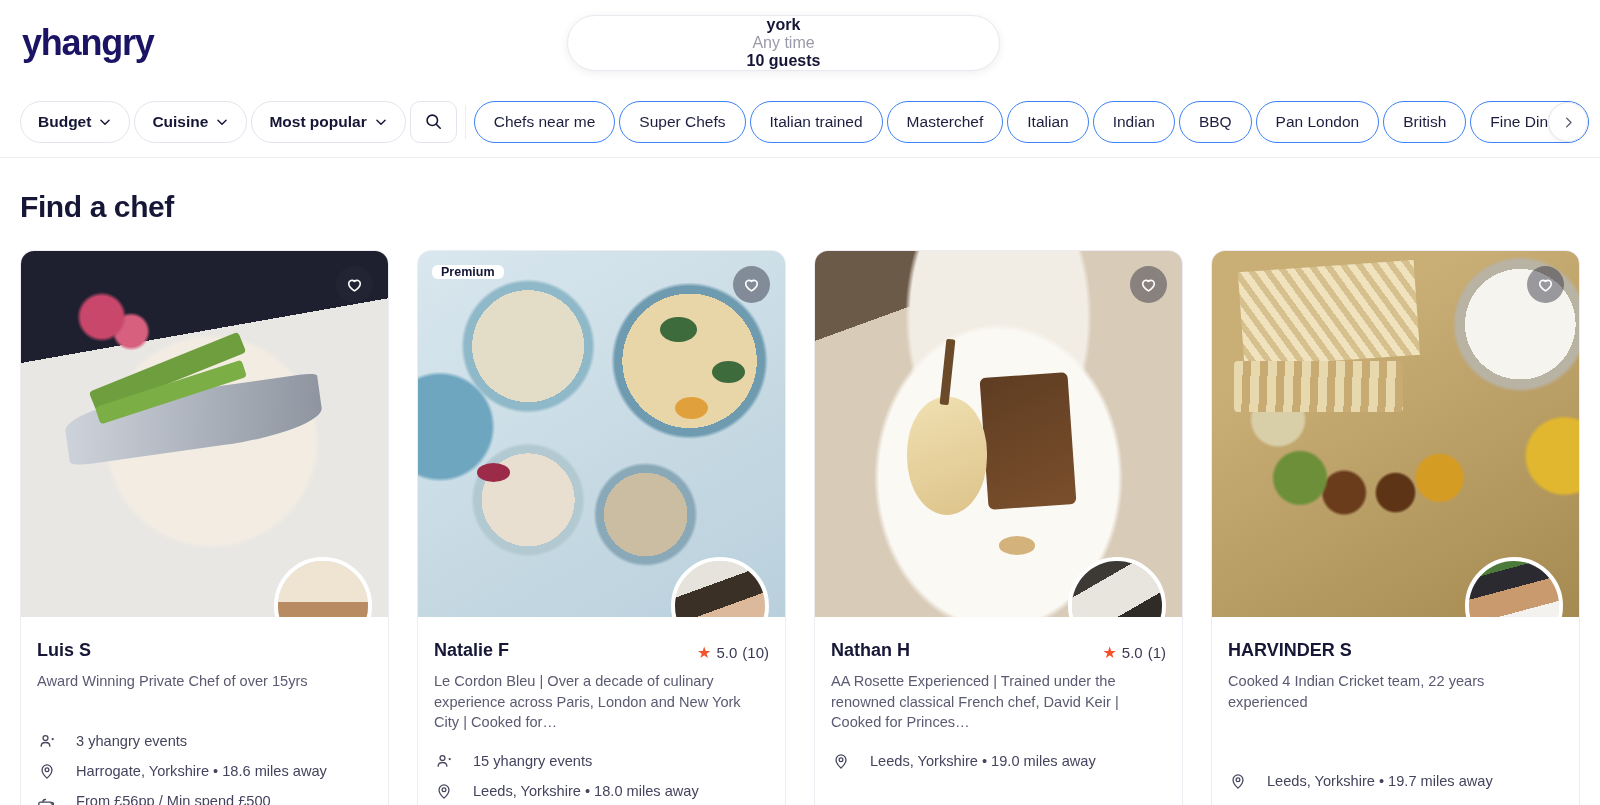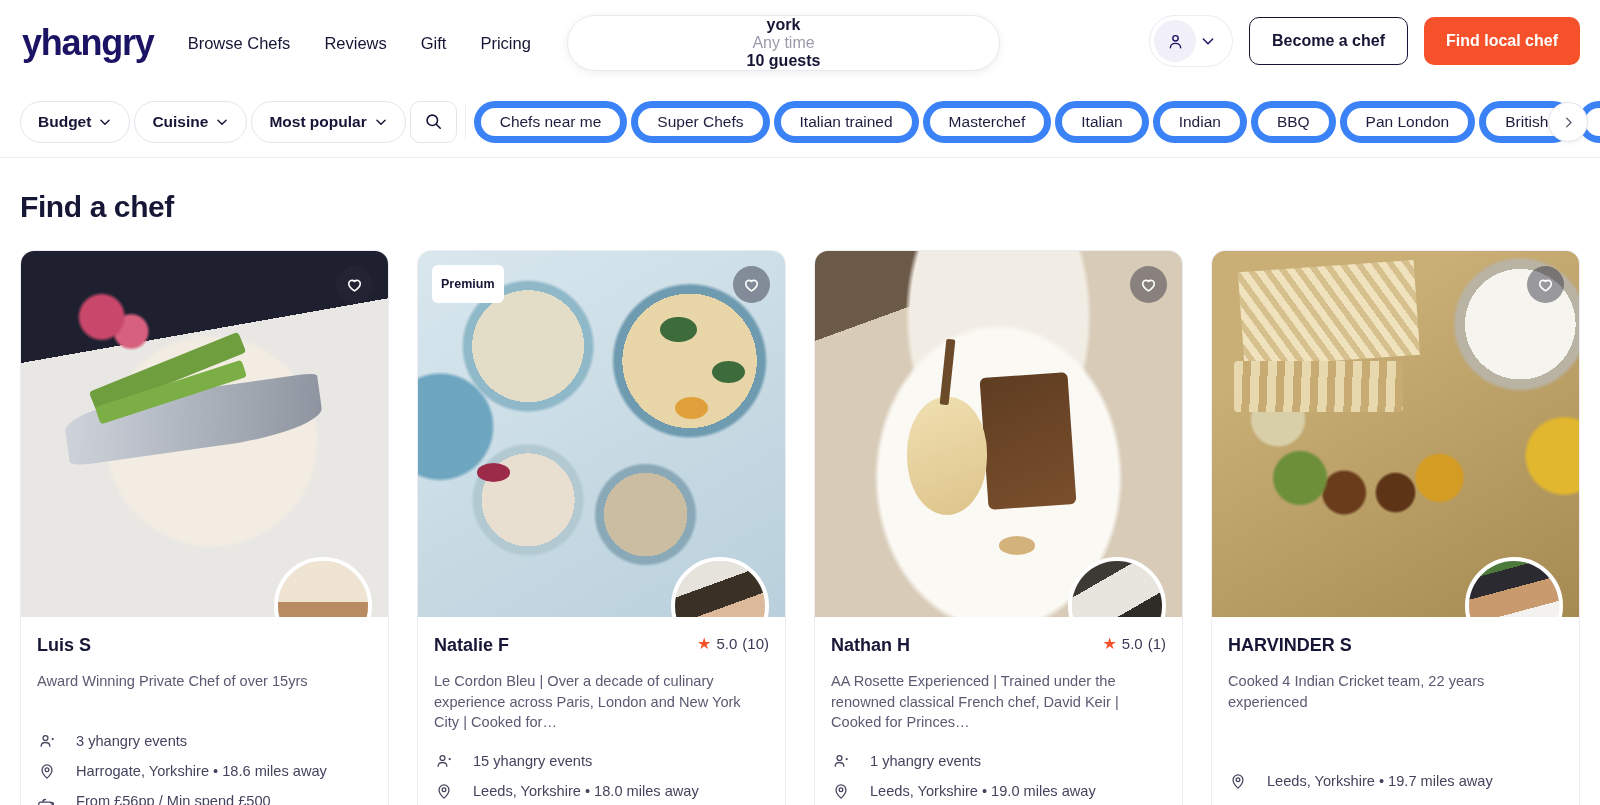--- a/index.html
+++ b/index.html
@@ -141,21 +141,21 @@
     color: #151535;
     font-family: inherit;
     cursor: pointer;
     white-space: nowrap;
     flex: none;
   }
   .fchip.square { border-radius: 10px; padding: 0 13px; }
   .fdiv { width: 1px; height: 34px; background: #ececf2; flex: none; margin: 0 4px; }
   .tagchip {
     height: 42px;
-    border: 7px solid #3b82f6;
+    border: 1px solid #3b82f6;
     border-radius: 24px;
     background: #fff;
     display: inline-flex;
     align-items: center;
     padding: 0 19px;
     font-size: 15.5px;
     font-weight: 500;
     color: #1d1d3f;
     font-family: inherit;
     cursor: pointer;
@@ -203,21 +203,21 @@
     height: 366px;
     overflow: hidden;
   }
   .card-img { position: absolute; inset: 0; }
 
   .premium-badge {
     position: absolute;
     left: 14px; top: 14px;
     background: #ffffff;
     border-radius: 6px;
-    padding: 12px 9px;
+    padding: 0 9px;
     font-size: 12.5px;
     font-weight: 700;
     color: #151535;
     z-index: 3;
   }
   .heart-btn {
     position: absolute;
     right: 15px; top: 15px;
     width: 37px; height: 37px;
     border-radius: 50%;
@@ -235,21 +235,21 @@
     border-radius: 50%;
     border: 4px solid #fff;
     overflow: hidden;
     z-index: 4;
     background: #ddd;
   }
   .chef-avatar > div { position: absolute; inset: 0; }
 
   .card-body { padding: 18px 16px 14px 16px; }
   .card-head {
-    display: flex; align-items: flex-start; justify-content: space-between;
+    display: flex; align-items: flex-end; justify-content: space-between;
     min-height: 26px;
   }
   .chef-name {
     font-size: 18px;
     font-weight: 700;
     color: #161636;
   }
   .rating {
     display: inline-flex; align-items: center; gap: 5px;
     font-size: 15px; color: #3a3a55; font-weight: 500;
@@ -275,50 +275,29 @@
   .meta-spacer { height: 29px; }
 
   svg { display: block; }
 </style>
 </head>
 <body>
 
 <div class="header">
   <div class="logo">yhangry</div>
 
-  <div class="nav-links">
-    <div class="nav-link">Browse Chefs</div>
-    <div class="nav-link">Reviews</div>
-    <div class="nav-link">Gift</div>
-    <div class="nav-link">Pricing</div>
-  </div>
 
   <div class="searchbar">
     <div class="sb-seg" title="Where">york</div>
     <div class="sb-div"></div>
     <div class="sb-seg muted">Any time</div>
     <div class="sb-div"></div>
     <div class="sb-seg">10 guests</div>
   </div>
 
-  <div class="header-right">
-    <div class="profile-pill">
-      <div class="avatar-circ">
-        <svg width="19" height="19" viewBox="0 0 24 24" fill="none" stroke="#1b1464" stroke-width="1.8">
-          <circle cx="12" cy="8" r="3.4"></circle>
-          <path d="M5.5 20c0-3.4 2.9-5.6 6.5-5.6s6.5 2.2 6.5 5.6" stroke-linecap="round"></path>
-        </svg>
-      </div>
-      <svg width="16" height="16" viewBox="0 0 24 24" fill="none" stroke="#1b1464" stroke-width="2.2" stroke-linecap="round" stroke-linejoin="round">
-        <polyline points="5 9 12 16 19 9"></polyline>
-      </svg>
-    </div>
-    <button class="btn-outline">Become a chef</button>
-    <button class="btn-primary">Find local chef</button>
-  </div>
 </div>
 
 <div class="filterbar">
   <button class="fchip">
     <span>Budget</span>
     <svg width="14" height="14" viewBox="0 0 24 24" fill="none" stroke="#151535" stroke-width="2.4" stroke-linecap="round" stroke-linejoin="round">
         <polyline points="5 9 12 16 19 9"></polyline>
       </svg>
   </button>
   <button class="fchip">
@@ -505,30 +484,20 @@
           <div class="rating">
             <span class="star">★</span>
             <span>5.0</span>
             <span>(1)</span>
           </div>
         </div>
         <div class="chef-desc">AA Rosette Experienced | Trained under the renowned classical French chef, David Keir | Cooked for Princes…</div>
         <div class="meta-list">
           <div class="meta-row">
             <span class="ico">
-              <svg width="18" height="18" viewBox="0 0 24 24" fill="none" stroke="#44445e" stroke-width="1.7" stroke-linecap="round">
-                  <circle cx="10" cy="8" r="3.3"></circle>
-                  <path d="M4.2 19c0-3 2.6-5 5.8-5s5.8 2 5.8 5"></path>
-                  <circle cx="19.6" cy="9.4" r="1.5" fill="#44445e" stroke="none"></circle>
-                </svg>
-            </span>
-            <span>1 yhangry events</span>
-          </div>
-          <div class="meta-row">
-            <span class="ico">
               <svg width="18" height="18" viewBox="0 0 24 24" fill="none" stroke="#44445e" stroke-width="1.7">
                   <path d="M12 21.5s6.6-6.1 6.6-11A6.6 6.6 0 1 0 5.4 10.5c0 4.9 6.6 11 6.6 11z"></path>
                   <circle cx="12" cy="10.2" r="2.5"></circle>
                 </svg>
             </span>
             <span>Leeds, Yorkshire  •  19.0 miles away</span>
           </div>
 
         </div>
       </div>

